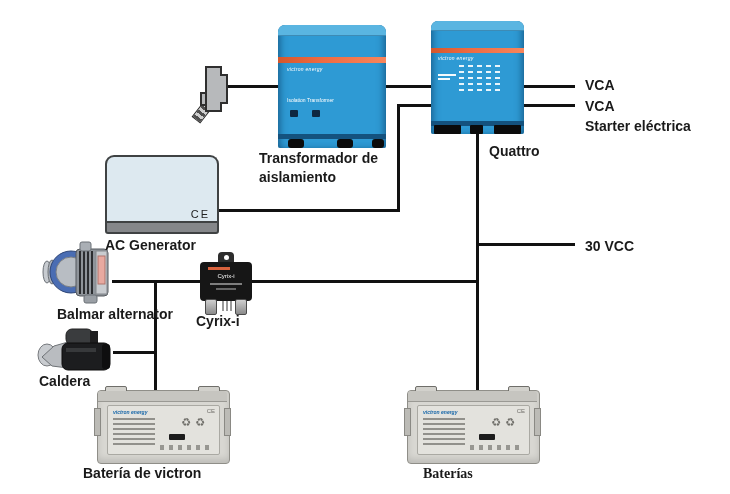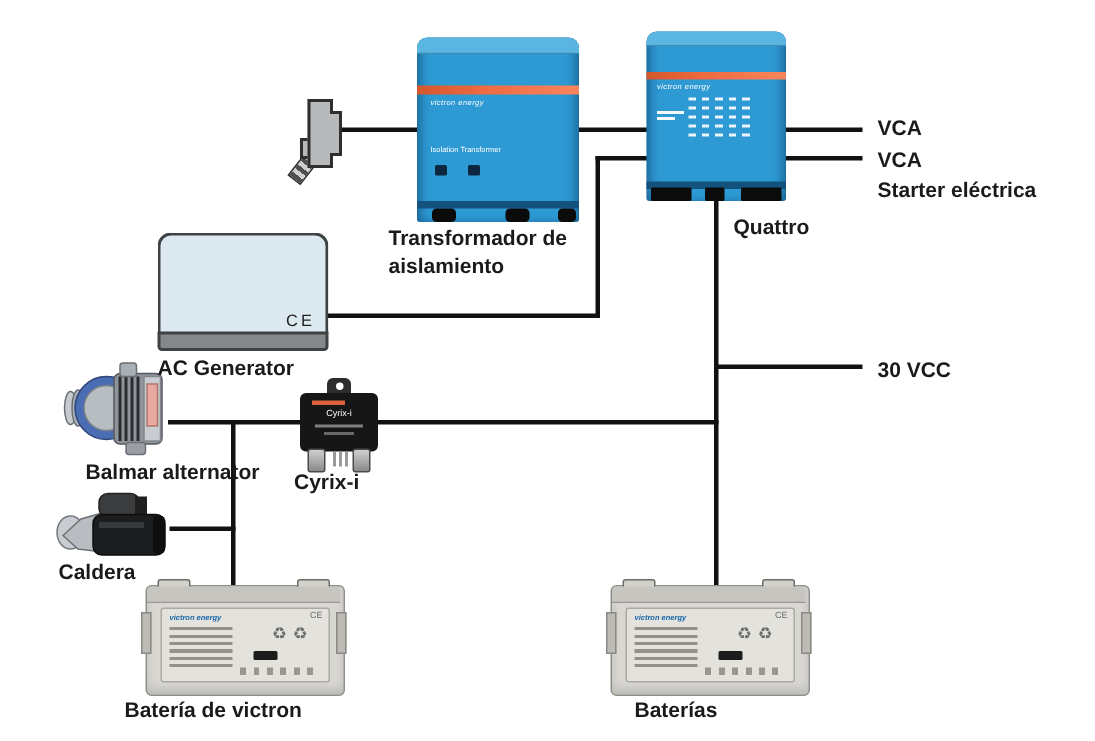--- a/index.html
+++ b/index.html
@@ -215,15 +215,15 @@
     <div class="handle" style="right:-3px;"></div>
     <div class="face">
       <div class="bbrand">victron energy</div>
       <div class="ce">CE</div>
       <div class="blines"></div>
       <div class="bsym">♻♻</div>
       <div class="pbbar"></div>
       <div class="certs"></div>
     </div>
   </div>
-  <div class="lbl center" style="left:423px;top:464px;width:100px;">Baterías</div>
+  <div class="lbl center" style="left:423px;top:464px;width:100px;font-family:Liberation Serif, serif;">Baterías</div>
 
 </div>
 
 </body></html>

